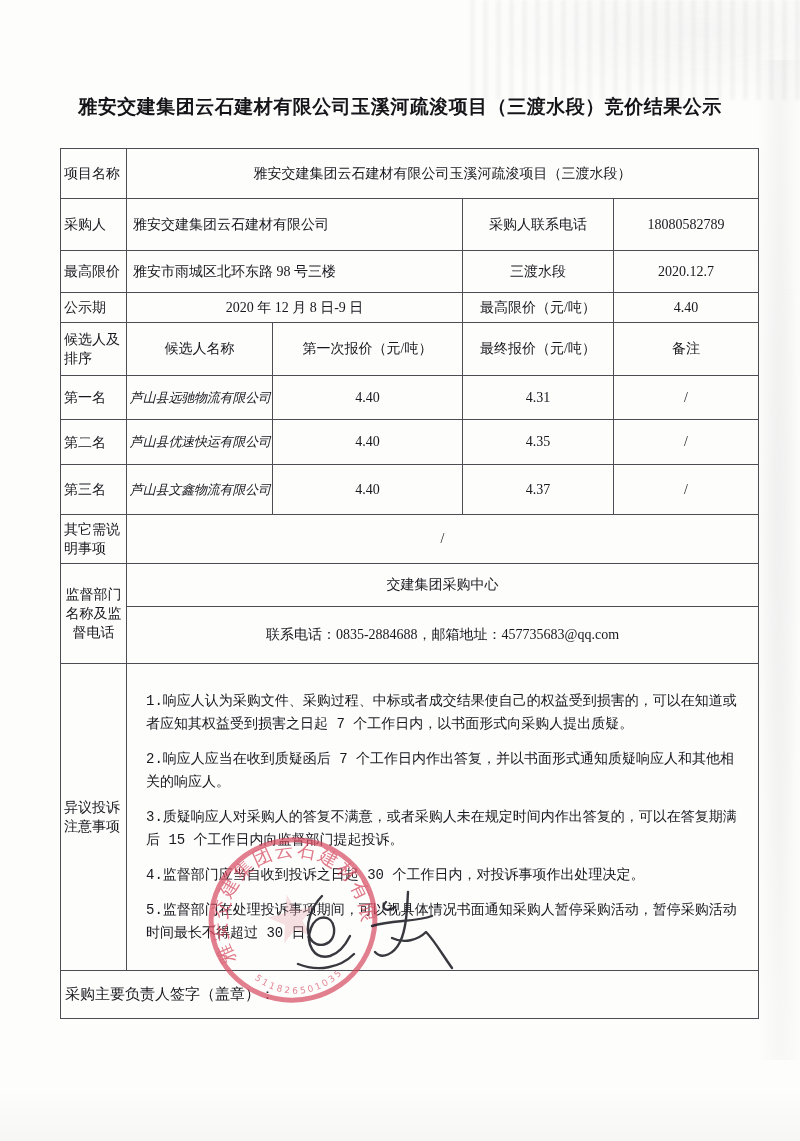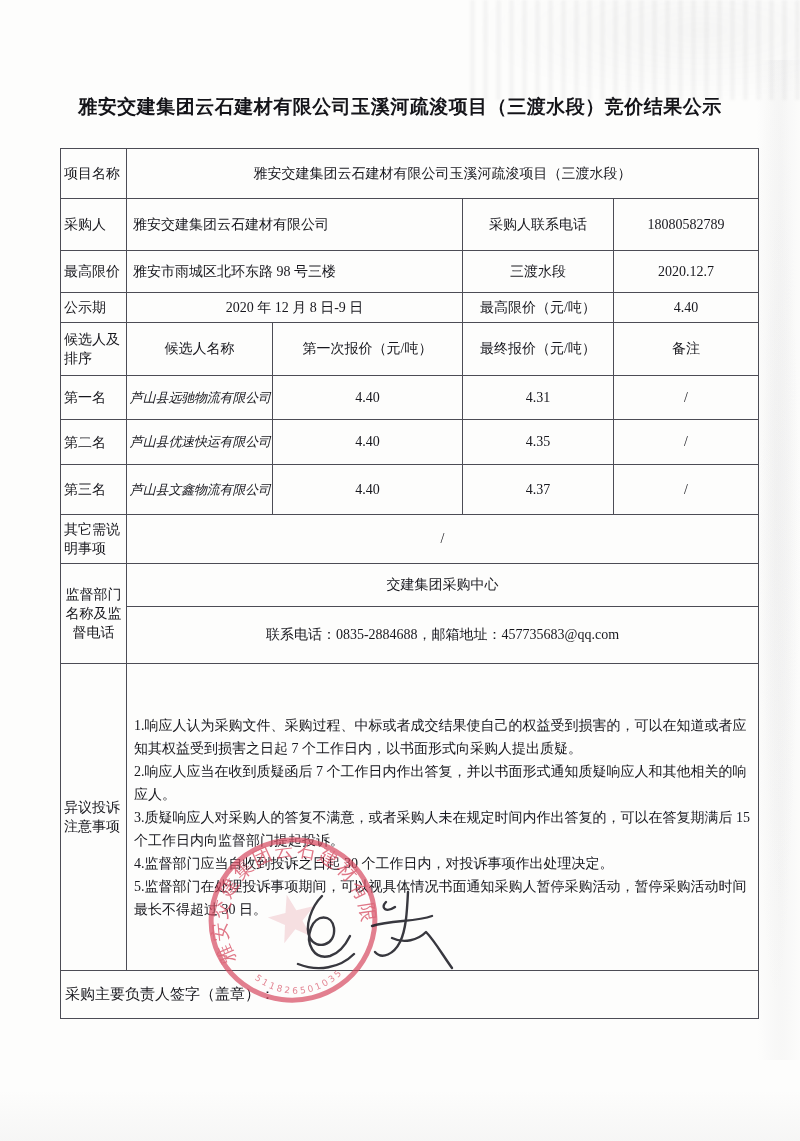--- a/index.html
+++ b/index.html
@@ -52,21 +52,21 @@
   }
   .tbl td.lab{text-align:left;padding-left:3px;padding-right:1px;line-height:19px;}
   .tbl td.c{text-align:center;}
   .tbl td.l{text-align:left;padding-left:6px;}
   .tbl td.ctr-lab{text-align:center;padding-left:1px;padding-right:1px;line-height:19px;}
   .tbl td.name{
     text-align:left;white-space:nowrap;
     font-size:13px;letter-spacing:-.2px;padding-left:3px;font-style:italic;
   }
   .objection-text{line-height:23px;text-align:left;}
-  .objection-text .item{margin:0;}
+  .objection-text .item{margin:12px;font-family:Liberation Mono, monospace;}
   td.obj-cell{padding:6px 8px 6px 7px;}
   td.sign-cell{padding-left:4px;font-size:15px;}
   
   .stamp-svg{position:absolute;left:204px;top:831px;pointer-events:none;}
   .sig-svg{position:absolute;left:288px;top:880px;pointer-events:none;}
 </style>
 </head>
 <body>
 
 <div class="page">

